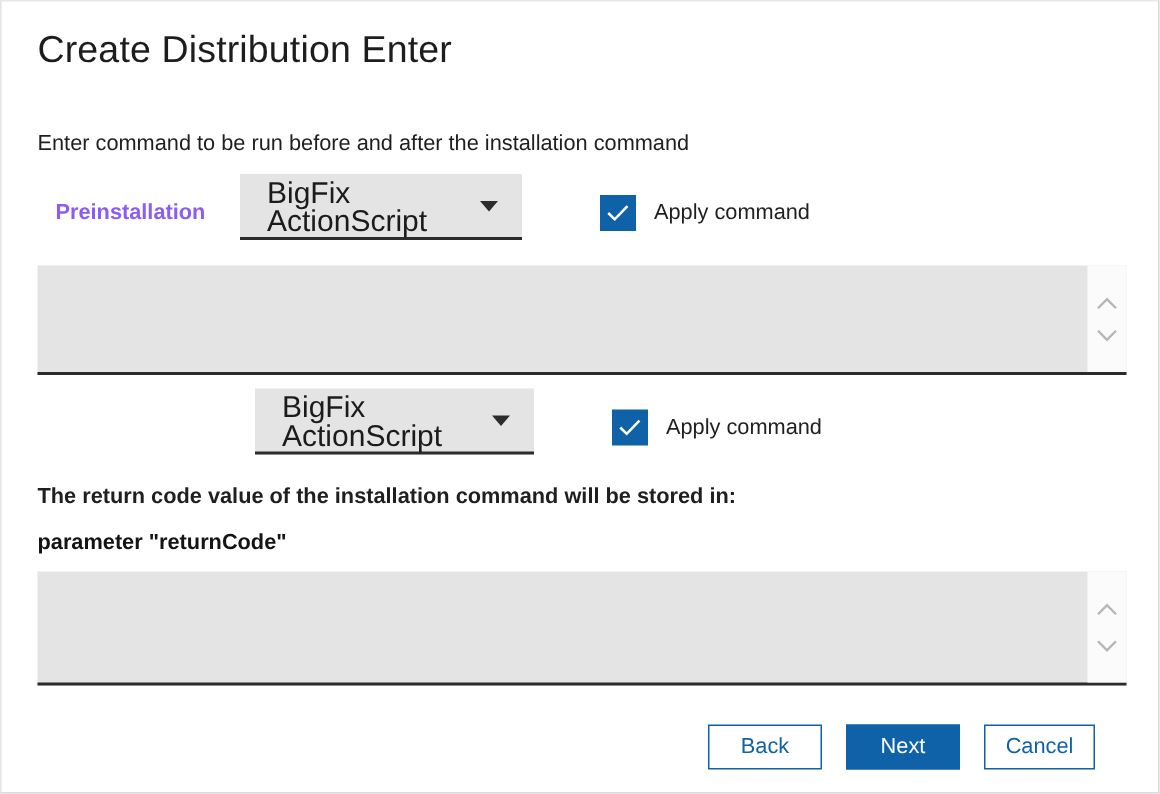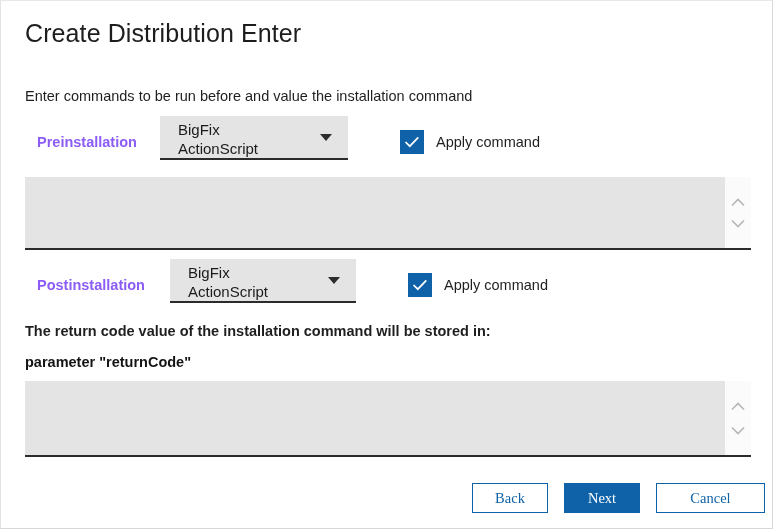--- a/index.html
+++ b/index.html
@@ -64,21 +64,21 @@
     background: #e4e4e4;
     border: none;
     border-bottom: 2px solid #2b2b2b;
     cursor: pointer;
   }
   .combo-text {
     position: absolute;
     left: 18px;
     top: 4px;
     width: 120px;
-    font-size: 15px;
+    font-size: 20px;
     line-height: 19px;
     color: #1b1b1b;
   }
   .combo-arrow {
     position: absolute;
     right: 16px;
     top: 50%;
     margin-top: -3px;
     width: 0;
     height: 0;
@@ -170,21 +170,21 @@
     font-weight: bold;
     color: #141414;
     white-space: nowrap;
   }
 
   
   .btn {
     position: absolute;
     box-sizing: border-box;
     height: 30px;
-    font-family: Liberation Serif, serif;
+    font-family: Liberation Sans, sans-serif;
     font-size: 14.5px;
     display: flex;
     align-items: center;
     justify-content: center;
     cursor: pointer;
     background: #ffffff;
     border: 1px solid #0f62a8;
     color: #0f62a8;
     user-select: none;
   }
@@ -194,21 +194,21 @@
     color: #ffffff;
   }
 </style>
 </head>
 <body>
 
 <div class="dialog">
 
   <div class="page-title">Create Distribution Enter</div>
 
-  <div class="intro-text">Enter commands to be run before and value the installation command</div>
+  <div class="intro-text">Enter command to be run before and after the installation command</div>
 
   <div class="row-label" style="left:36px; top:133px;">Preinstallation</div>
 
   <div class="combo" style="left:159px; top:115px; width:188px; height:44px;">
     <span class="combo-text">BigFix ActionScript</span>
     <span class="combo-arrow"></span>
   </div>
 
   <div class="check-wrap" style="left:371px; top:129px;">
     <span class="checkbox">
@@ -228,21 +228,20 @@
         </svg>
       </div>
       <div class="scroll-arrow down">
         <svg width="14" height="9" viewBox="0 0 14 9">
           <path d="M1 1.5 L7 7.5 L13 1.5" stroke="#b6b6b6" stroke-width="1.6" fill="none"></path>
         </svg>
       </div>
     </div>
   </div>
 
-  <div class="row-label" style="left:36px; top:276px;">Postinstallation</div>
 
   <div class="combo" style="left:169px; top:258px; width:186px; height:44px;">
     <span class="combo-text">BigFix ActionScript</span>
     <span class="combo-arrow"></span>
   </div>
 
   <div class="check-wrap" style="left:379px; top:272px;">
     <span class="checkbox">
       <svg width="16" height="14" viewBox="0 0 16 14">
         <path d="M1.5 7 L5.8 11.2 L14.3 2.4" stroke="#ffffff" stroke-width="1.7" fill="none"></path>
@@ -268,15 +267,15 @@
           <path d="M1 1.5 L7 7.5 L13 1.5" stroke="#b6b6b6" stroke-width="1.6" fill="none"></path>
         </svg>
       </div>
     </div>
   </div>
 
   <div class="btn" style="left:471px; top:482px; width:76px;">Back</div>
 
   <div class="btn primary" style="left:563px; top:482px; width:76px;">Next</div>
 
-  <div class="btn" style="left:655px; top:482px; width:109px;">Cancel</div>
+  <div class="btn" style="left:655px; top:482px; width:74px;">Cancel</div>
 
 </div>
 
 </body></html>

